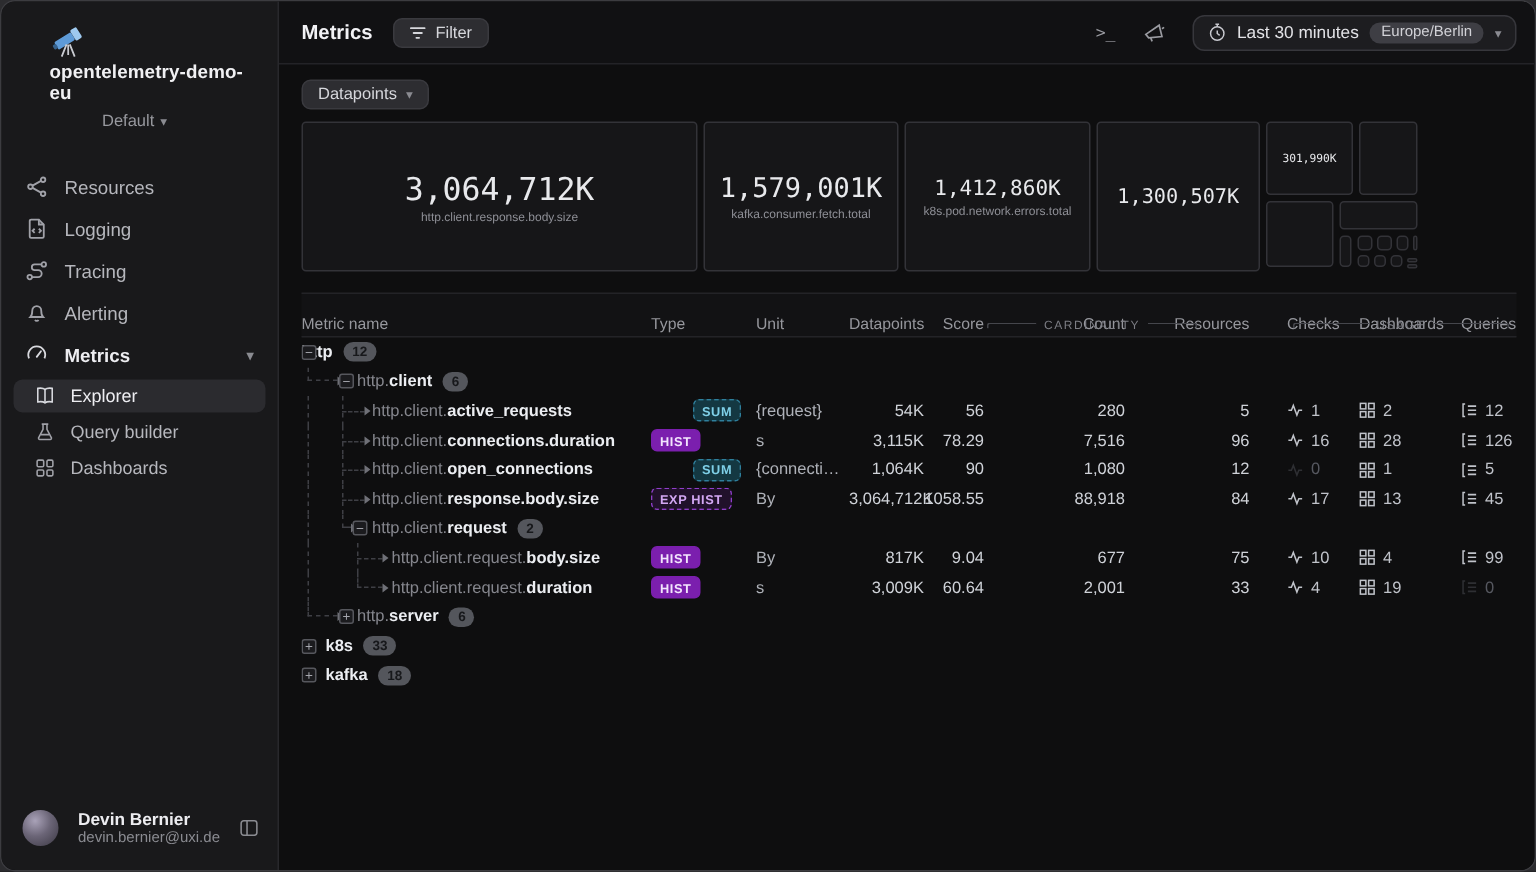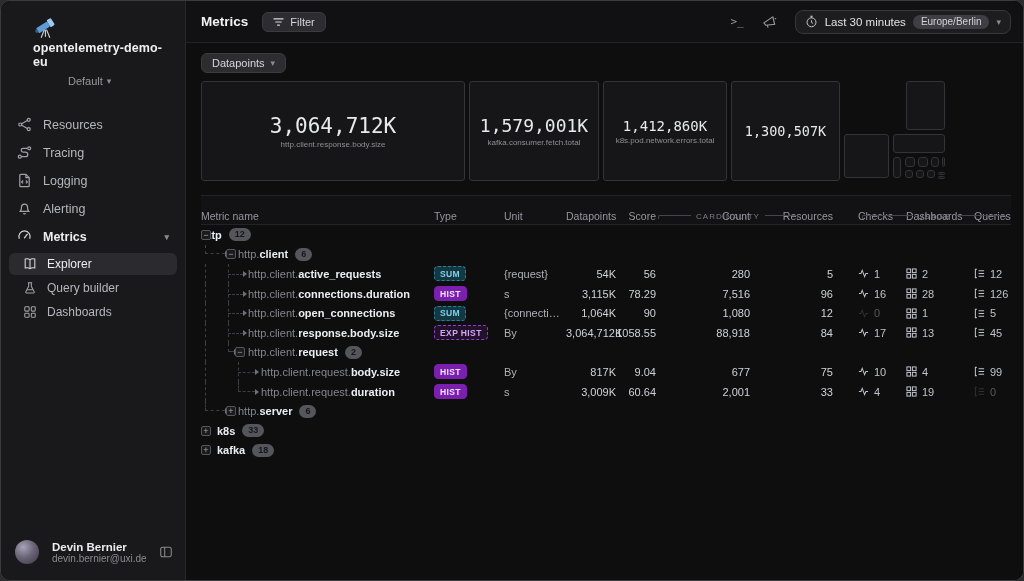--- a/index.html
+++ b/index.html
@@ -67,21 +67,21 @@
   .tname { position:relative; height:100%; display:flex; align-items:center; overflow:hidden; white-space:nowrap; }
   .vline { position:absolute; top:0; bottom:0; border-left:1px dashed #3e3f45; }
   .elbow { position:absolute; top:0; height:50%; border-left:1px dashed #3e3f45; border-bottom:1px dashed #3e3f45; }
   .branch { position:absolute; top:50%; border-top:1px dashed #3e3f45; }
   .ahead { position:absolute; top:50%; transform:translateY(-50%); width:0; height:0; border-left:4px solid #6f7077; border-top:3px solid transparent; border-bottom:3px solid transparent; }
   .expander { position:absolute; top:50%; transform:translateY(-50%); width:10px; height:10px; border:1px solid #56575d; border-radius:2px; background:#1b1b1e; color:#a6a7ae; font-size:9px; line-height:8px; text-align:center; }
   .mprefix { color:#85868d; }
   .mname { color:#eceef2; font-weight:600; }
   .cnt-badge { display:inline-block; margin-left:7px; background:#54565c; color:#17181b; font-size:9px; font-weight:700; border-radius:8px; padding:1px 6px; line-height:11px; }
   .type-badge { display:inline-block; font-size:8.5px; font-weight:700; letter-spacing:.4px; padding:1.5px 5px; border-radius:4px; line-height:10px; }
-  .type-sum { color:#7fd0e8; background:#143842; border:1px dashed #2f7f9c; }
+  .type-sum { color:#7fd0e8; background:#143842; border:1px dashed #2f7f9c;margin-left:28px; }
   .type-hist { color:#f2e4fd; background:#7b1fae; border:1px solid #7b1fae; }
   .type-exphist { color:#d2a7f2; background:rgba(123,31,174,.18); border:1px dashed #8f3ec9; }
   .unit { color:#aeb1b8; overflow:hidden; text-overflow:ellipsis; white-space:nowrap; }
   .usage { display:flex; align-items:center; gap:5px; color:#c0c3ca; }
   .usage svg { flex-shrink:0; }
   .usage.dim { color:#565860; }
   .usage.dim svg { opacity:.45; }
 </style>
 </head>
 <body>
@@ -110,33 +110,33 @@
         <svg width="15" height="15" viewBox="0 0 16 16" fill="none" stroke="#a0a1a8" stroke-width="1.3">
             <circle cx="12.5" cy="3" r="1.6"></circle>
             <circle cx="3.5" cy="8" r="1.6"></circle>
             <circle cx="12.5" cy="13" r="1.6"></circle>
             <path d="M5 7.2 L11 3.8 M5 8.8 L11 12.2"></path>
           </svg>
         <span>Resources</span>
       </div>
       <div class="nav-item">
         <svg width="15" height="15" viewBox="0 0 16 16" fill="none" stroke="#a0a1a8" stroke-width="1.3">
+            <path d="M9.5 1.5 H4 a1 1 0 0 0 -1 1 v11 a1 1 0 0 0 1 1 h8 a1 1 0 0 0 1-1 V5 Z"></path>
+            <path d="M9.5 1.5 V5 H13"></path>
+            <path d="M6.5 8 L5 9.5 L6.5 11 M9.5 8 L11 9.5 L9.5 11"></path>
+          </svg>
+        <span>Logging</span>
+      </div>
+      <div class="nav-item">
+        <svg width="15" height="15" viewBox="0 0 16 16" fill="none" stroke="#a0a1a8" stroke-width="1.3">
             <circle cx="3" cy="12.5" r="1.6"></circle>
             <circle cx="13" cy="3.5" r="1.6"></circle>
             <path d="M4.5 12.5 H9 a2.5 2.5 0 0 0 0-5 H6.5 a2 2 0 0 1 0-4 H11"></path>
           </svg>
         <span>Tracing</span>
-      </div>
-      <div class="nav-item">
-        <svg width="15" height="15" viewBox="0 0 16 16" fill="none" stroke="#a0a1a8" stroke-width="1.3">
-            <path d="M9.5 1.5 H4 a1 1 0 0 0 -1 1 v11 a1 1 0 0 0 1 1 h8 a1 1 0 0 0 1-1 V5 Z"></path>
-            <path d="M9.5 1.5 V5 H13"></path>
-            <path d="M6.5 8 L5 9.5 L6.5 11 M9.5 8 L11 9.5 L9.5 11"></path>
-          </svg>
-        <span>Logging</span>
       </div>
       <div class="nav-item">
         <svg width="15" height="15" viewBox="0 0 16 16" fill="none" stroke="#a0a1a8" stroke-width="1.3">
             <path d="M12.5 11 H3.5 C4.5 10 4.8 8.5 4.8 6.5 a3.2 3.2 0 0 1 6.4 0 c0 2 .3 3.5 1.3 4.5 Z"></path>
             <path d="M6.8 13 a1.3 1.3 0 0 0 2.4 0"></path>
           </svg>
         <span>Alerting</span>
       </div>
       <div class="nav-item active-section">
         <svg width="15" height="15" viewBox="0 0 16 16" fill="none" stroke="#d8d9de" stroke-width="1.3">
@@ -241,20 +241,23 @@
             <div class="tm-label">kafka.consumer.fetch.total</div>
           </div>
           <div class="tm-card" style="width:124px">
       <div class="tm-value" style="font-size:14px">1,412,860K</div>
             <div class="tm-label">k8s.pod.network.errors.total</div>
           </div>
           <div class="tm-card" style="width:109px">
       <div class="tm-value" style="font-size:13.5px">1,300,507K</div>
           </div>
           <div class="tm-cluster">
+    <div class="tm-card" style="left:0;top:0;width:58px;height:49px">
+      <div class="tm-value" style="font-size:7.5px">301,990K</div>
+            </div>
     <div class="tm-card" style="left:62px;top:0;width:39px;height:49px"></div>
     <div class="tm-card" style="left:0;top:53px;width:45px;height:44px"></div>
     <div class="tm-card" style="left:49px;top:53px;width:52px;height:19px"></div>
     <div class="tm-card" style="left:49px;top:76px;width:8px;height:21px"></div>
     <div class="tm-card" style="left:61px;top:76px;width:10px;height:10px"></div>
     <div class="tm-card" style="left:74px;top:76px;width:10px;height:10px"></div>
     <div class="tm-card" style="left:87px;top:76px;width:8px;height:10px"></div>
     <div class="tm-card" style="left:98px;top:76px;width:3px;height:10px"></div>
     <div class="tm-card" style="left:61px;top:89px;width:8px;height:8px"></div>
     <div class="tm-card" style="left:72px;top:89px;width:8px;height:8px"></div>

